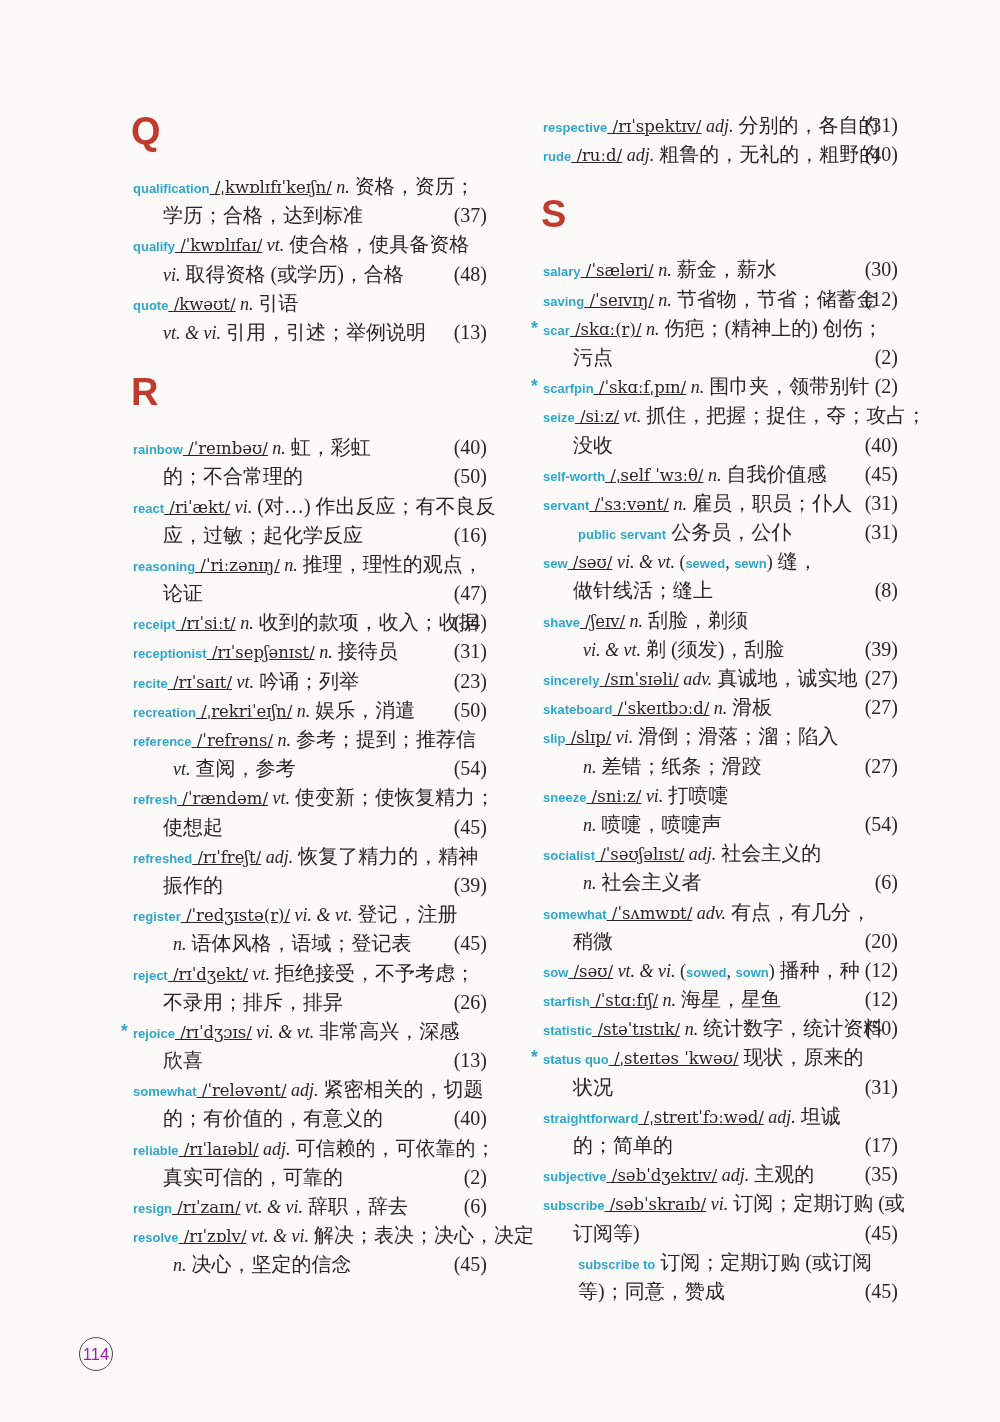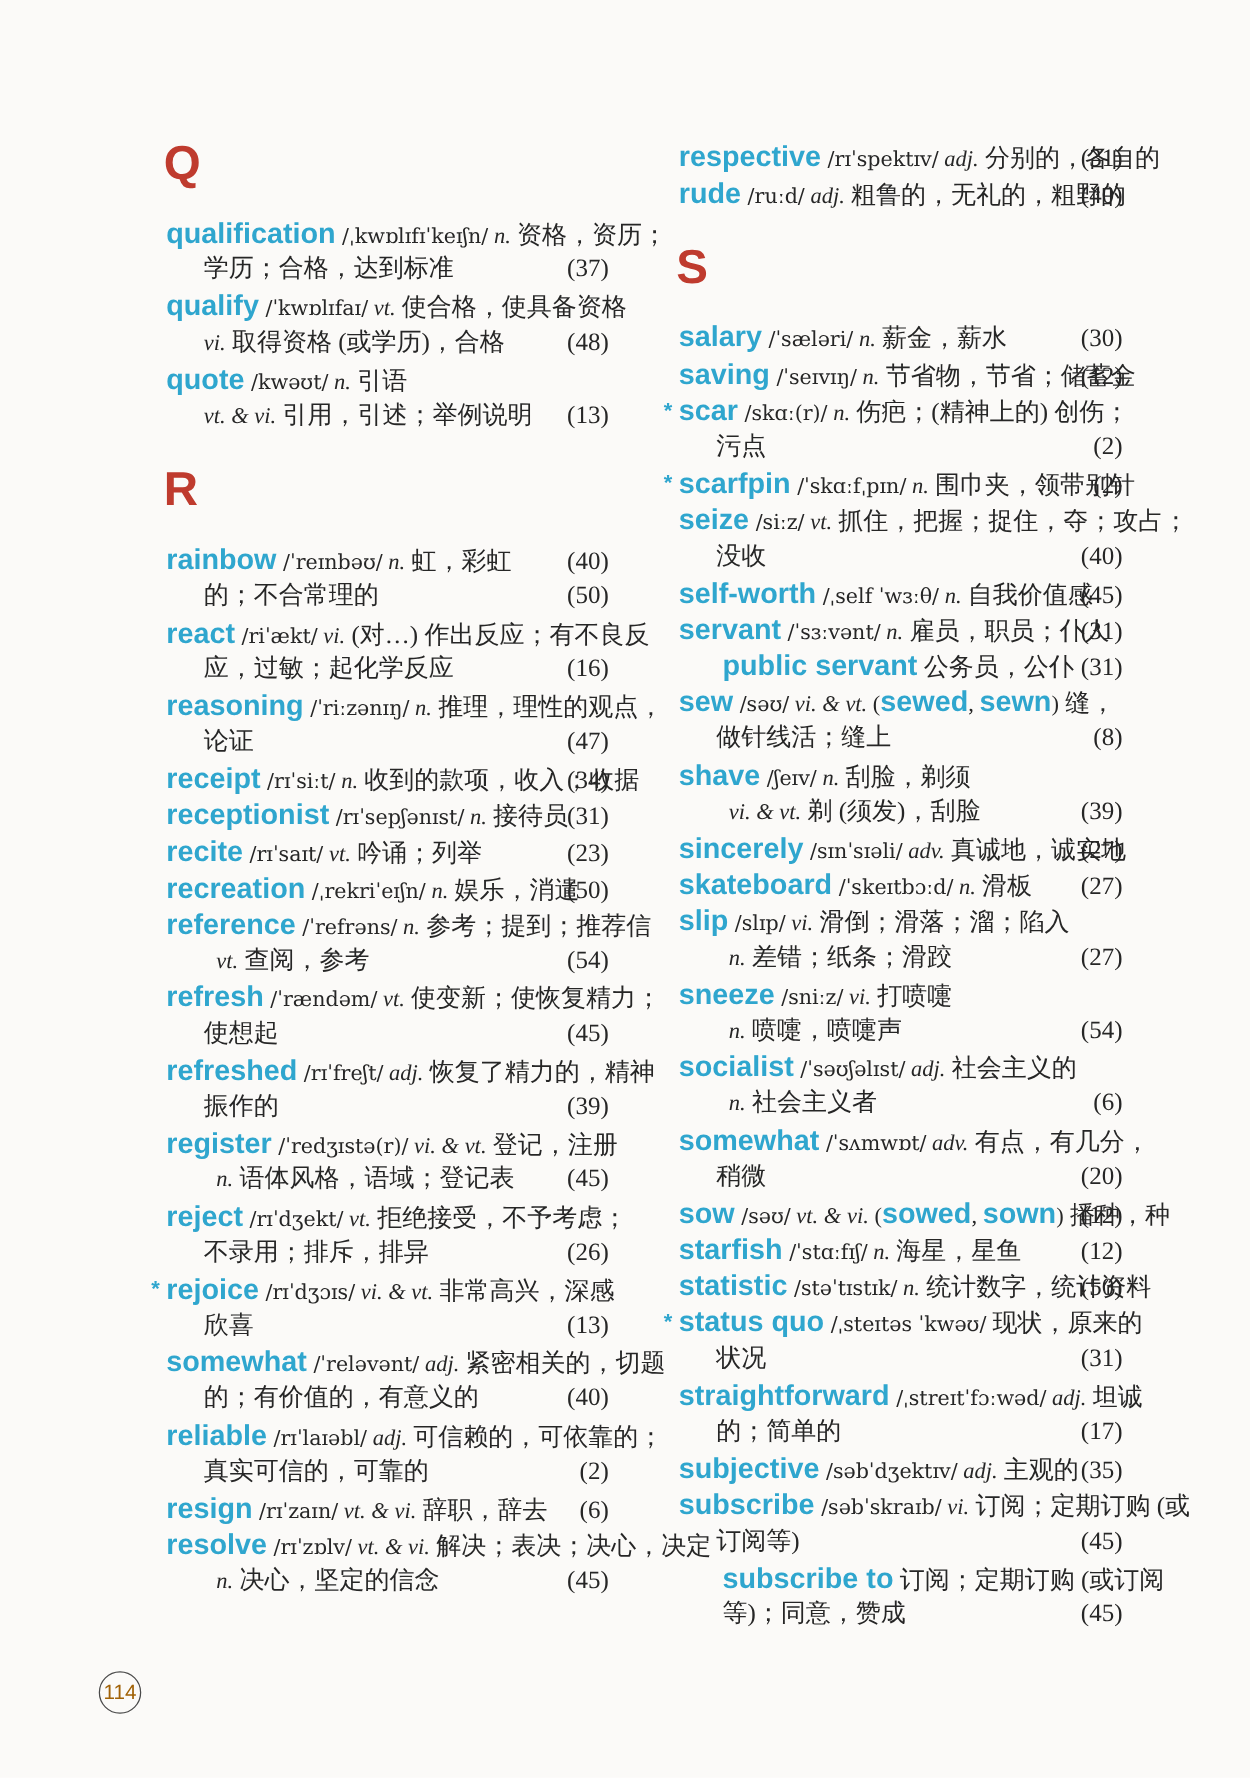--- a/index.html
+++ b/index.html
@@ -31,38 +31,38 @@
     font-size:18px;white-space:nowrap;
   }
   .content{position:relative;flex:1 1 auto;min-width:0;}
   .ref{flex:0 0 auto;margin-left:4px;text-align:right;font-size:20px;}
   .ind-wrap .content{padding-left:30px;}
   .ind-sub  .content{padding-left:35px;}
   .ind-mid  .content{padding-left:40px;}
   .seg-hw,.seg-b{
     color:var(--blue);font-weight:bold;
     font-family:"Liberation Sans","DejaVu Sans",sans-serif;
-    font-size:23px;
+    font-size:13px;
   }
   .seg-star{
     color:var(--blue);font-weight:bold;
     font-family:"Liberation Sans","DejaVu Sans",sans-serif;
     font-size:17.5px;
     position:absolute;left:-12px;top:0;
   }
-  .seg-pr{font-family:"DejaVu Serif",serif;font-size:16.5px;}
+  .seg-pr{font-family:"DejaVu Serif",serif;font-size:16.5px;text-decoration:underline;}
   .seg-pos{font-style:italic;font-size:18px;}
   .seg-cn{font-size:20px;}
   .seg-pl{font-size:18px;}
   #page-number-circle{
     position:absolute;left:79px;top:1337px;width:34px;height:34px;
     border:1.6px solid #4a4a4a;border-radius:50%;
     display:flex;align-items:center;justify-content:center;
     font-family:"Liberation Sans","DejaVu Sans",sans-serif;
-    font-size:16.5px;color:#a16207;background:transparent;box-sizing:border-box;
+    font-size:16.5px;color:#a21caf;background:transparent;box-sizing:border-box;
   }
 </style>
 </head>
 <body>
 
 <div id="page">
   <div class="col" id="col-left">
       <div class="section-letter">Q</div>
       <div class="entry">
         <div class="line ind-0">

